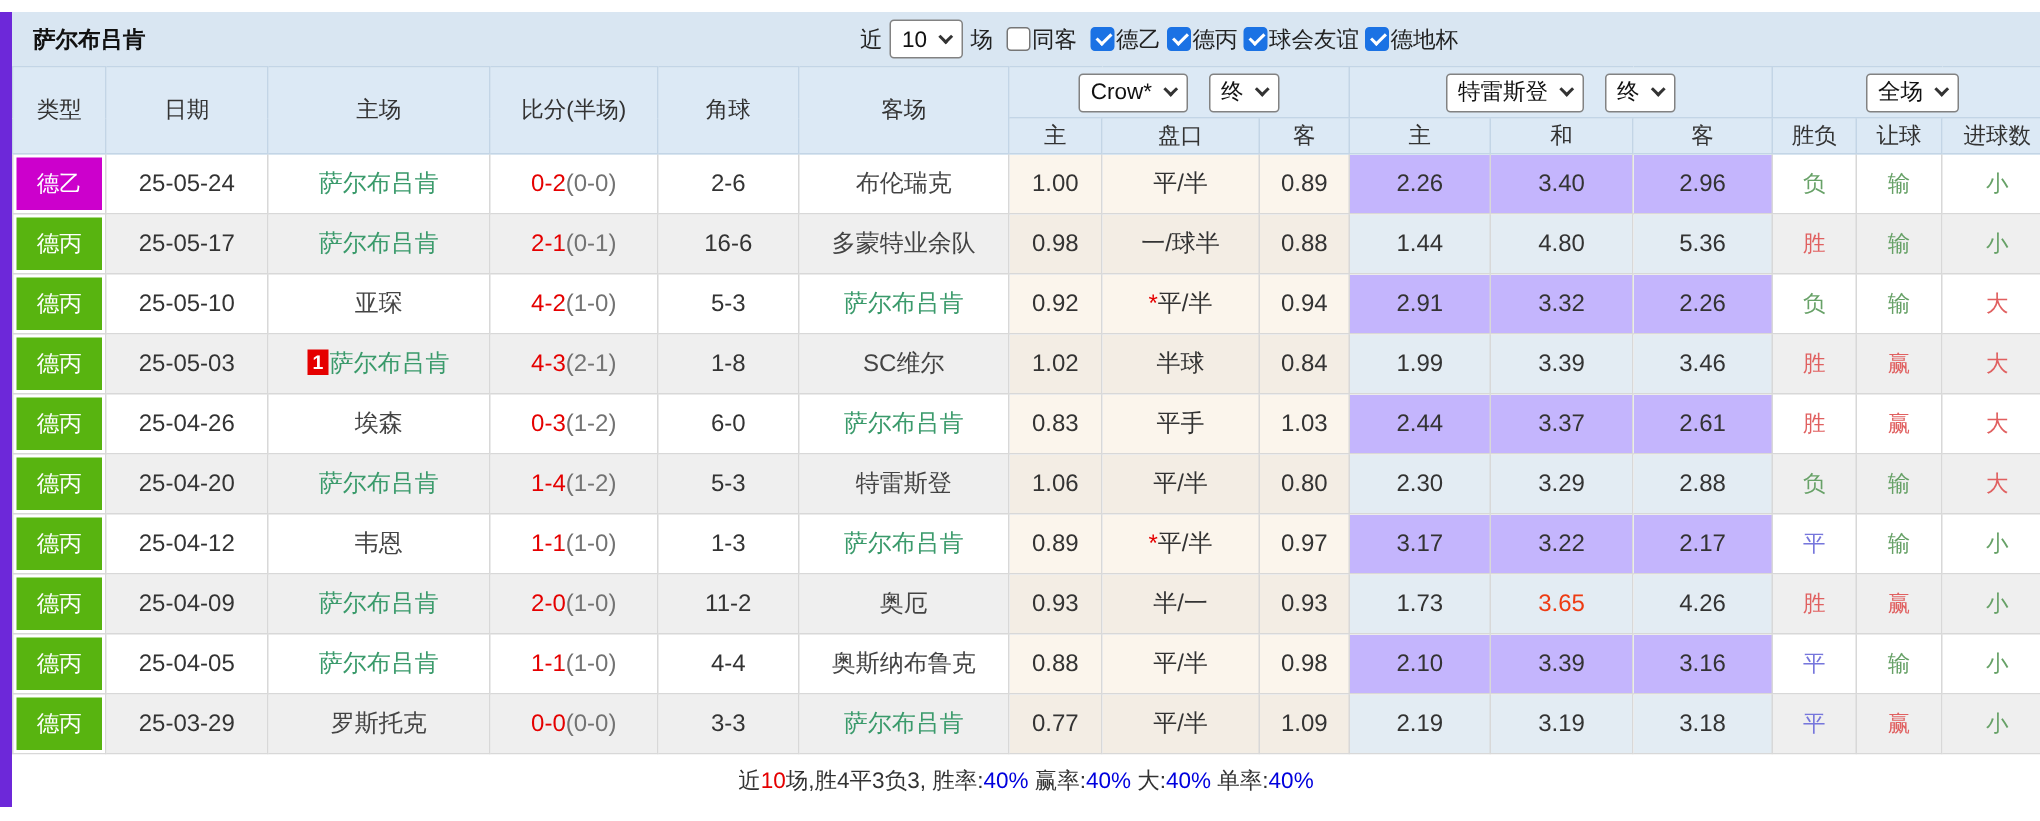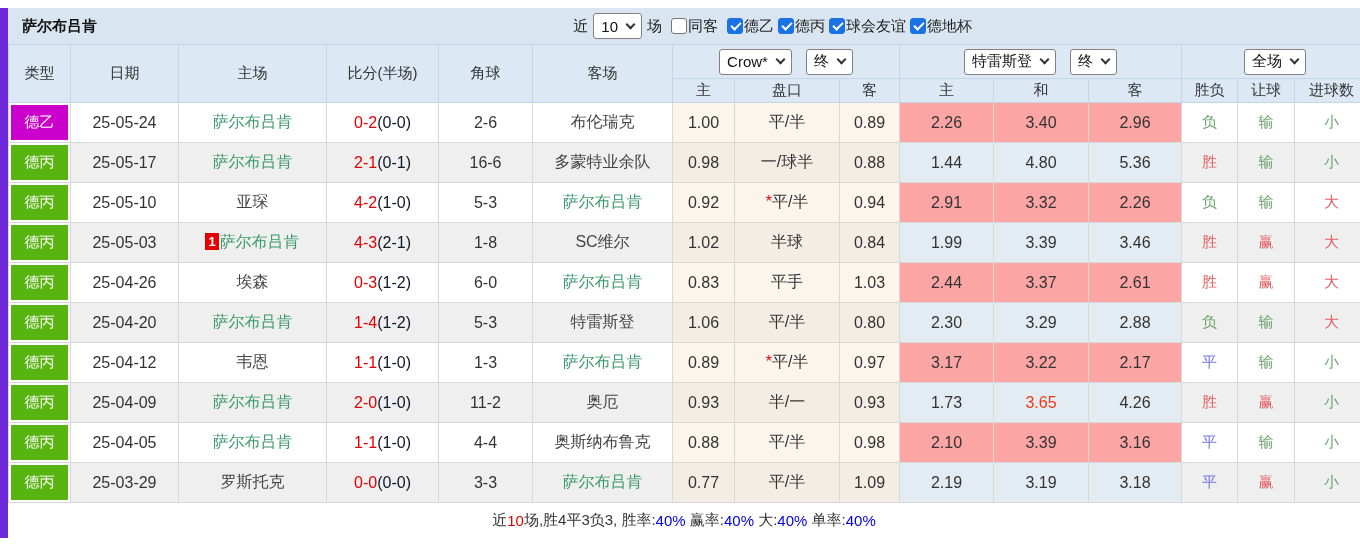--- a/index.html
+++ b/index.html
@@ -50,32 +50,32 @@
   thead tr.group th { height:34px; }
   thead tr.subs  th { height:24px; }
   thead .selwrap { display:flex; align-items:center; justify-content:center; gap:14px; }
   tbody td {
     border:1px solid #D8D8D8; height:40px; font-size:16px; color:#333;
     padding:0; background:#fff; overflow:hidden; white-space:nowrap;
   }
   tr.striped td { background:#EFEFEF; }
   td.asia { background:#FBF5EC; }
   tr.striped td.asia { background:#F3EDE4; }
-  td.euro { background:#fca5a5; }
+  td.euro { background:#c4b5fd; }
   tr.striped td.euro { background:#E3ECF3; }
   td.league { padding:2px; background:#fff; }
   tr.striped td.league { background:#fff; }
   .league-badge {
     display:flex; align-items:center; justify-content:center; height:100%;
     color:#fff; font-size:15px;
   }
   .team { color:#444; }
   .team.focus { color:#3A9A6B; }
   .ft { color:#E50000; }
-  .ht { color:#0f172a; }
+  .ht { color:#737373; }
   .star { color:#E50000; }
   .hot { color:#EE3B12; }
   .rankbadge {
     display:inline-block; background:#E50000; color:#fff; font-weight:bold;
     font-size:13px; line-height:17px; padding:0 3px; margin-right:1px; vertical-align:1px;
   }
   .res { font-size:15px; }
 
   
   .summary {

